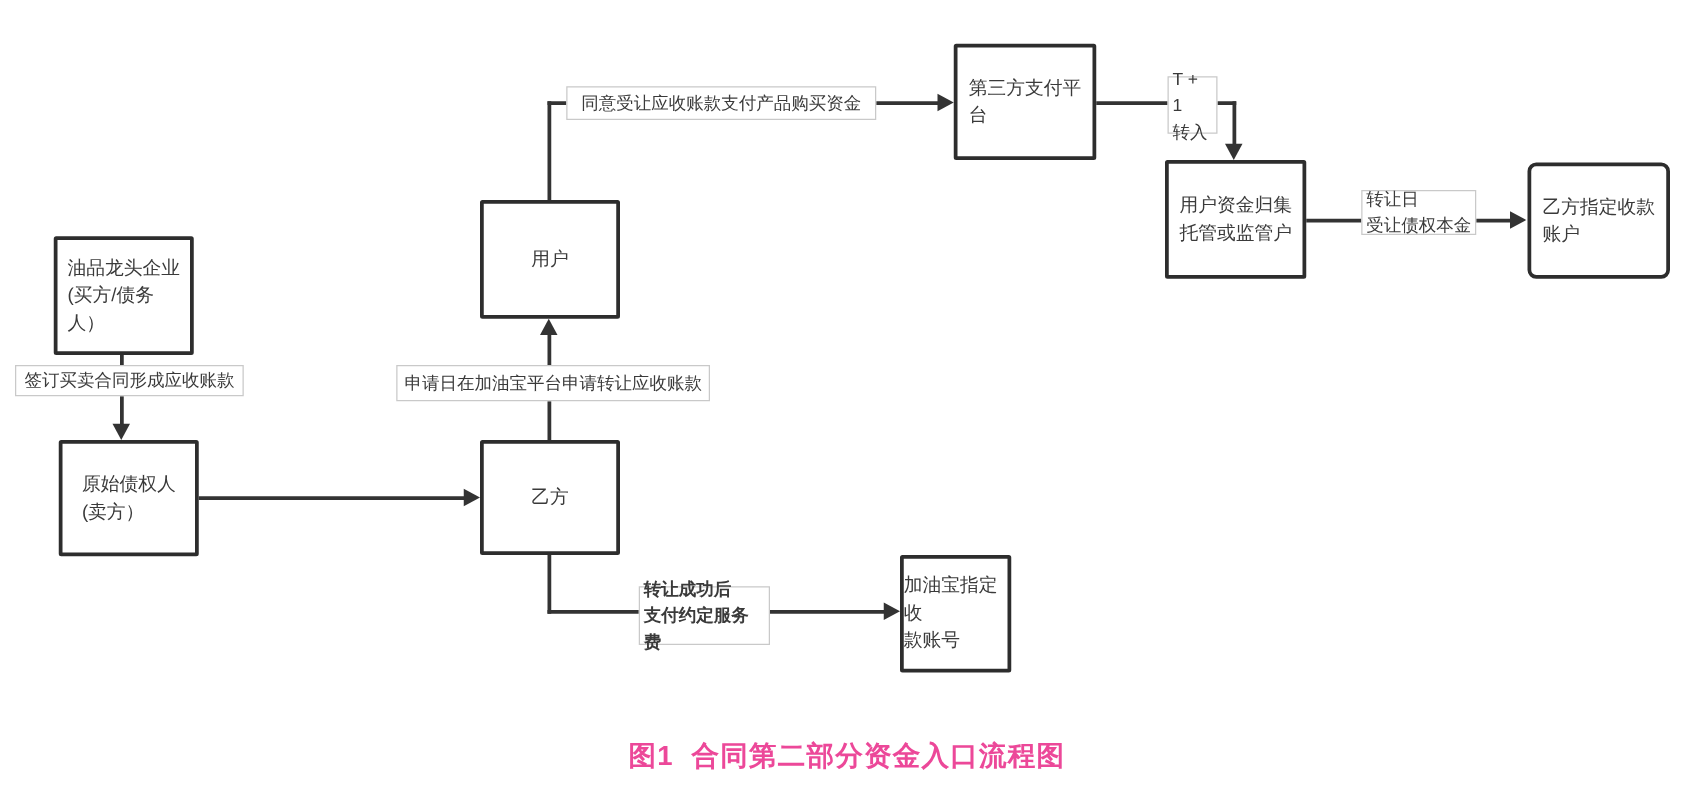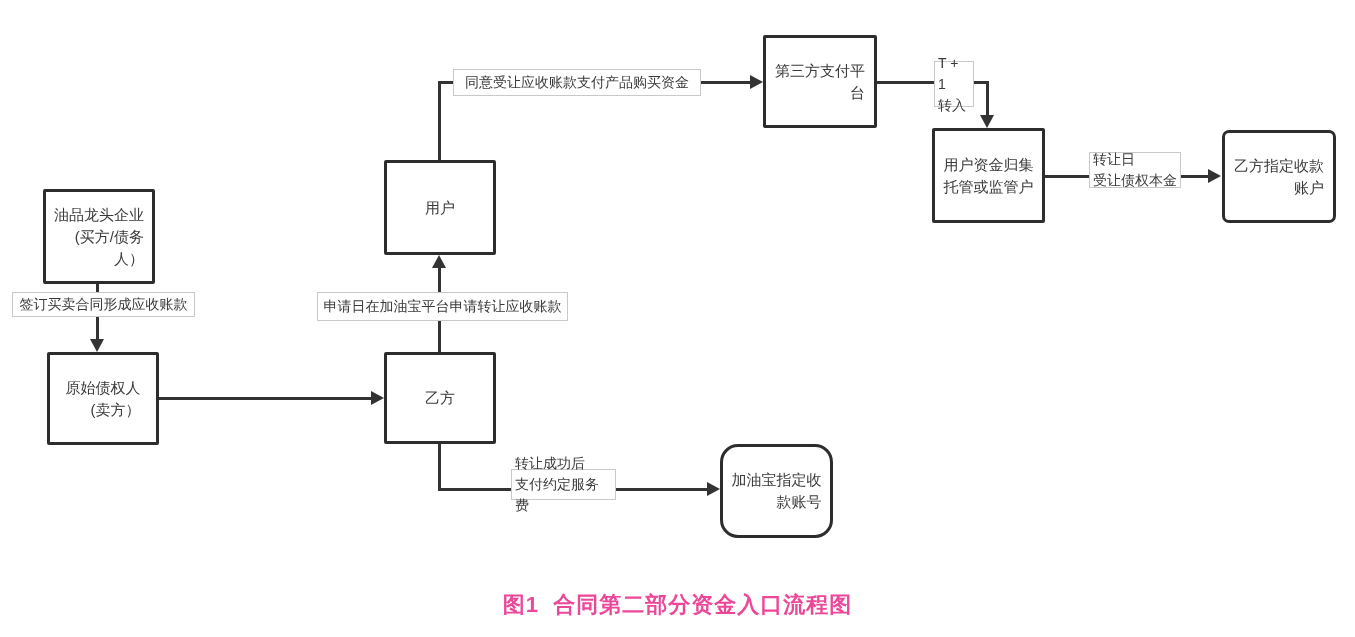--- a/index.html
+++ b/index.html
@@ -17,21 +17,21 @@
     width:1355px;height:637px;
     background:var(--background);
     overflow:hidden;
   }
   .node{
     position:absolute;
     background:#ffffff;
     border:3px solid var(--box-border);
     border-radius:2px;
     display:flex;align-items:center;justify-content:center;
-    text-align:right;
+    text-align:left;
     font-size:15px;line-height:22px;
     color:var(--text);
     white-space:pre-line;
     z-index:3;
   }
   .node.rounded{border-radius:7px;}
   .edge-label{
     position:absolute;
     background:#ffffff;
     border:1px solid var(--label-border);
@@ -95,21 +95,21 @@
   <div class="edge-label" style="left:317px;top:292px;width:251px;height:29px;">申请日在加油宝平台申请转让应收账款</div>
 
   <div class="edge-label" style="left:453px;top:69px;width:248px;height:27px;">同意受让应收账款支付产品购买资金</div>
 
   <div class="edge-label" style="left:934px;top:61px;width:40px;height:46px;">T + 1
 转入</div>
 
   <div class="edge-label" style="left:1089px;top:152px;width:92px;height:36px;">转让日
 受让债权本金</div>
 
-  <div class="edge-label" style="left:511px;top:469px;width:105px;height:31px;">转让成功后
+  <div class="edge-label" style="left:511px;top:469px;width:105px;height:47px;font-weight:bold;">转让成功后
 支付约定服务费</div>
 
   <div class="node" style="left:43px;top:153px;width:112px;height:95px;margin-top:36px;">油品龙头企业
 (买方/债务
 人）</div>
 
   <div class="node" style="left:47px;top:352px;width:112px;height:93px;">原始债权人
 (卖方）</div>
 
   <div class="node" style="left:384px;top:352px;width:112px;height:92px;">乙方</div>
@@ -118,18 +118,18 @@
 
   <div class="node" style="left:763px;top:35px;width:114px;height:93px;">第三方支付平
 台</div>
 
   <div class="node" style="left:932px;top:128px;width:113px;height:95px;">用户资金归集
 托管或监管户</div>
 
   <div class="node rounded" style="left:1222px;top:130px;width:114px;height:93px;">乙方指定收款
 账户</div>
 
-  <div class="node" style="left:720px;top:444px;width:113px;height:94px;border-radius:18px;">加油宝指定收
+  <div class="node" style="left:720px;top:444px;width:89px;height:94px;">加油宝指定收
 款账号</div>
 
   <div class="caption">图1  合同第二部分资金入口流程图</div>
 
 </div>
 
 </body></html>

